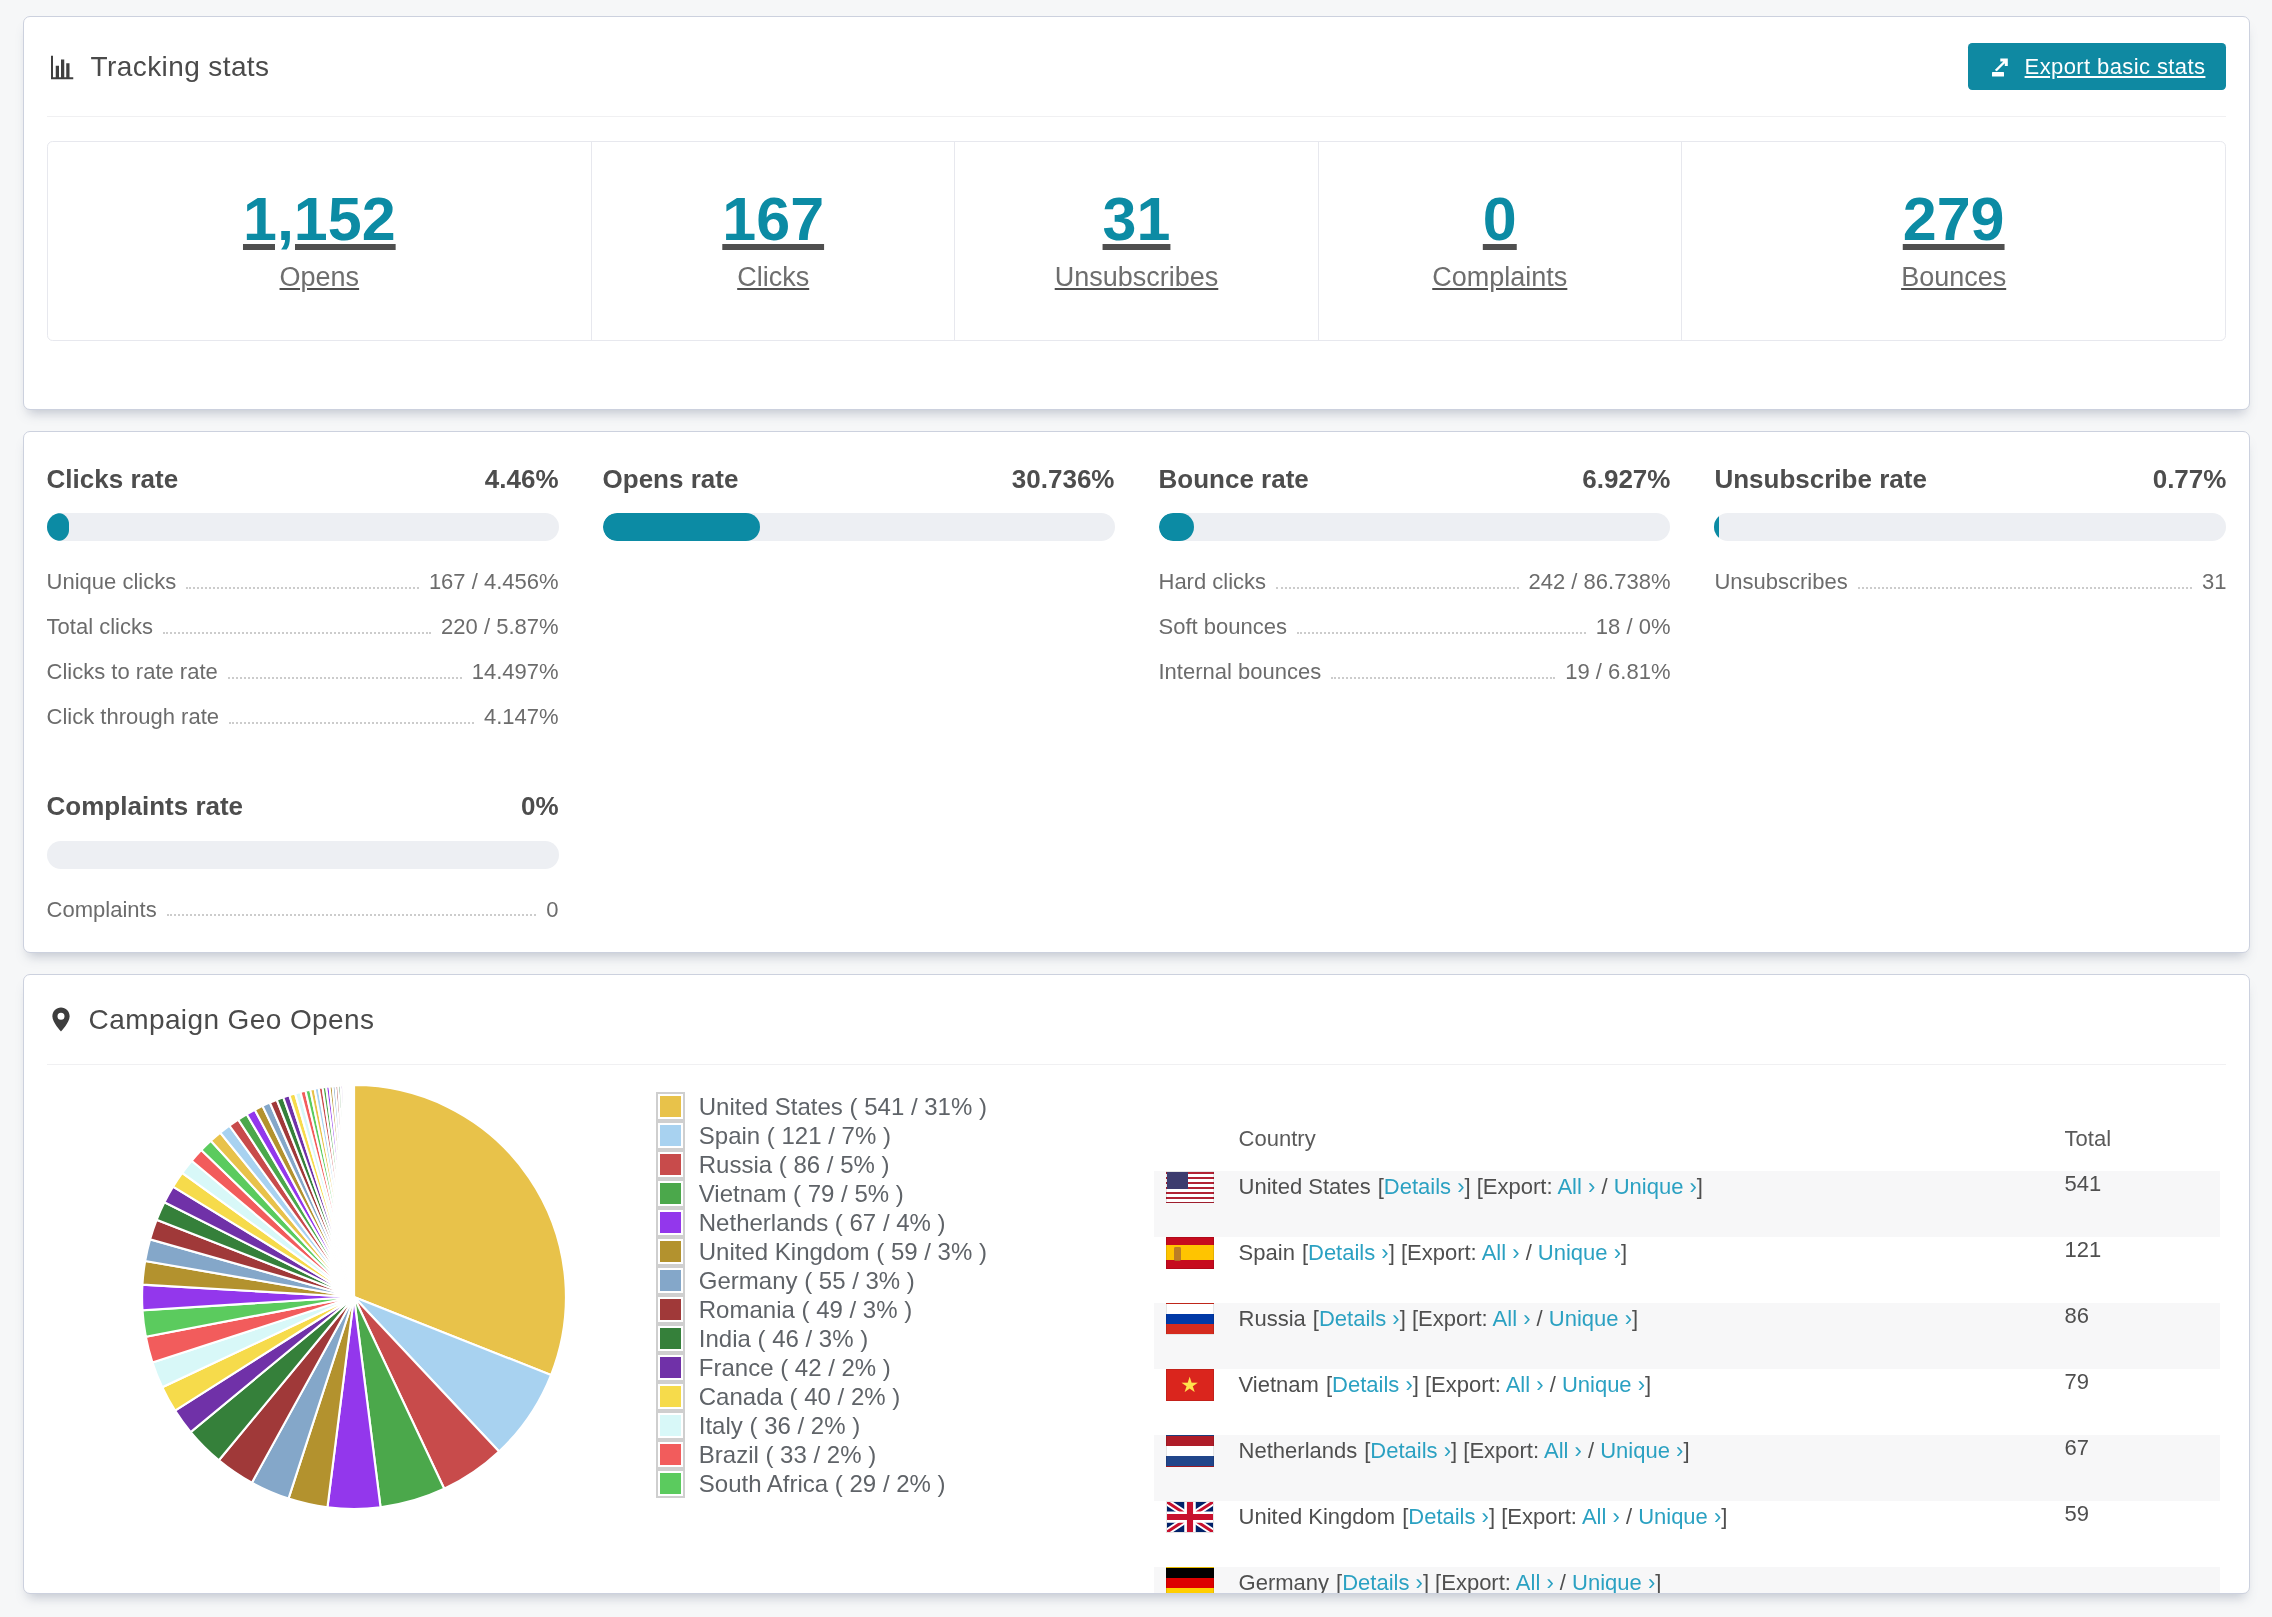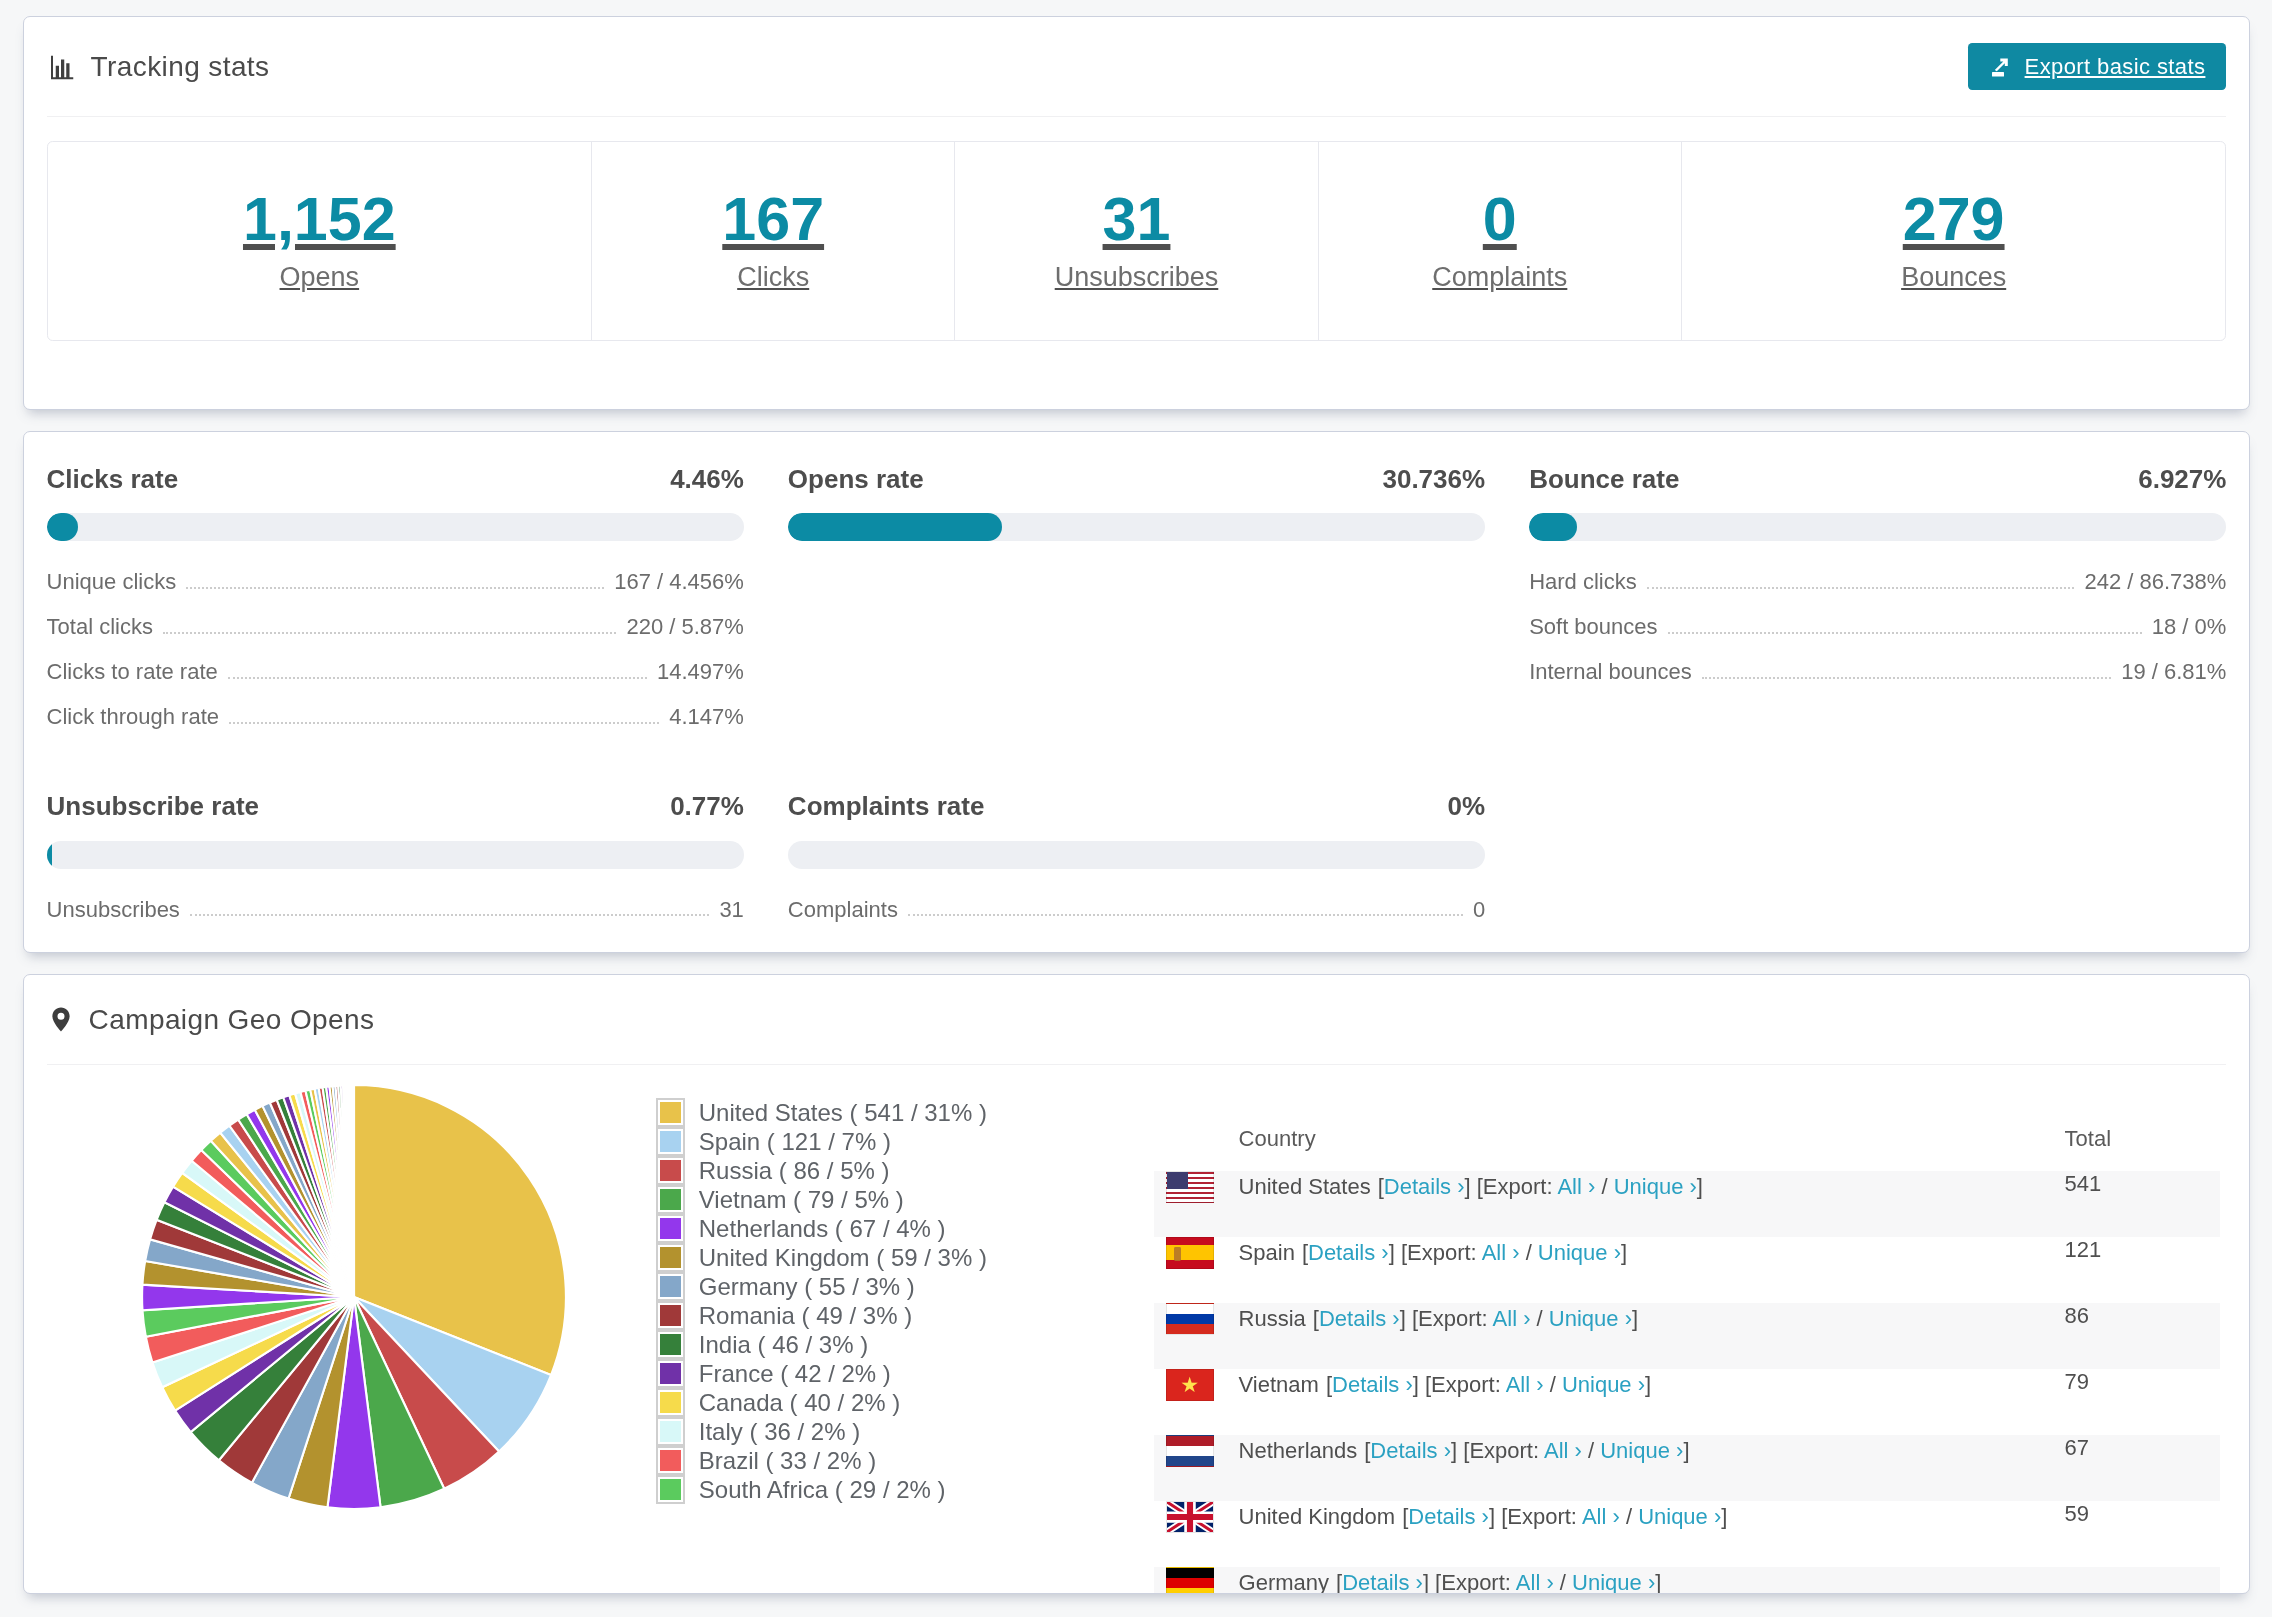--- a/index.html
+++ b/index.html
@@ -29,35 +29,35 @@
     margin-top:24px;height:198px;border:1.4px solid #e7e8ee;border-radius:5.6px;
     display:flex;align-items:stretch;
   }
   .stat-cell{flex:2;display:flex;flex-direction:column;align-items:center;justify-content:center;border-right:1.4px solid #e7e8ee;text-decoration:underline;}
   .stat-cell:first-child,.stat-cell:last-child{flex:3;}
   .stat-cell:last-child{border-right:none;}
   .stat-value{font-size:61px;font-weight:700;color:#0c8ba4;line-height:1;}
   .stat-label{font-size:27px;color:#6e6e6e;margin-top:12.7px;}
   
   #card-rates{top:431px;height:522px;padding:32px 22.6px;}
-  .rates-grid{display:grid;grid-template-columns:repeat(3,1fr);column-gap:44px;row-gap:42px;}
+  .rates-grid{display:grid;grid-template-columns:repeat(4,1fr);column-gap:44px;row-gap:42px;}
   .rate-title-row{display:flex;justify-content:space-between;align-items:baseline;}
   .rate-title{font-size:26px;font-weight:700;color:#4d4d4d;}
   .rate-value{font-size:26px;font-weight:700;color:#4d4d4d;}
   .rate-bar{margin-top:18.4px;height:28px;border-radius:14px;background:#edeff3;overflow:hidden;position:relative;}
   .rate-bar .fill{position:absolute;left:0;top:0;bottom:0;background:#0c8ba4;border-radius:14px;}
   .rate-rows{margin-top:28px;}
   .detail-row{display:flex;align-items:flex-end;margin-bottom:19px;font-size:22px;color:#6c6c6c;}
   .detail-row .leader{flex:1;border-bottom:2.1px dotted #cccccc;margin:0 10px 6.4px;}
   
   #card-geo{top:974px;height:620px;padding:0 22.6px;overflow:hidden;}
   #card-geo .card-header{height:89px;border-bottom:1.4px solid #f0f0f2;justify-content:flex-start;}
   .geo-content{position:relative;height:522px;}
   #geo-pie{position:absolute;left:88px;top:12.7px;}
-  #geo-legend{position:absolute;left:609px;top:33px;text-align:center;}
+  #geo-legend{position:absolute;left:609px;top:27px;text-align:center;}
   .legend-item{display:flex;align-items:center;height:29px;cursor:pointer;}
   .legend-swatch{width:21px;height:21px;border:2.1px solid #cfcfcf;background:#fff;padding:2.1px;margin-right:14px;flex:0 0 auto;}
   .legend-swatch i{display:block;width:100%;height:100%;}
   .legend-text{font-size:24px;color:#5f6368;white-space:nowrap;}
   #geo-table{position:absolute;left:1107px;top:42px;width:1066px;}
   .thead{display:flex;align-items:center;height:64px;font-size:22px;color:#5a5a5a;}
   .trow{display:flex;align-items:flex-start;height:66px;font-size:22px;color:#4f4f4f;}
   .trow.alt{background:#f7f7f8;}
   .col-country{flex:1;display:flex;align-items:center;padding-left:12px;}
   .thead .col-country{padding-left:85px;}

